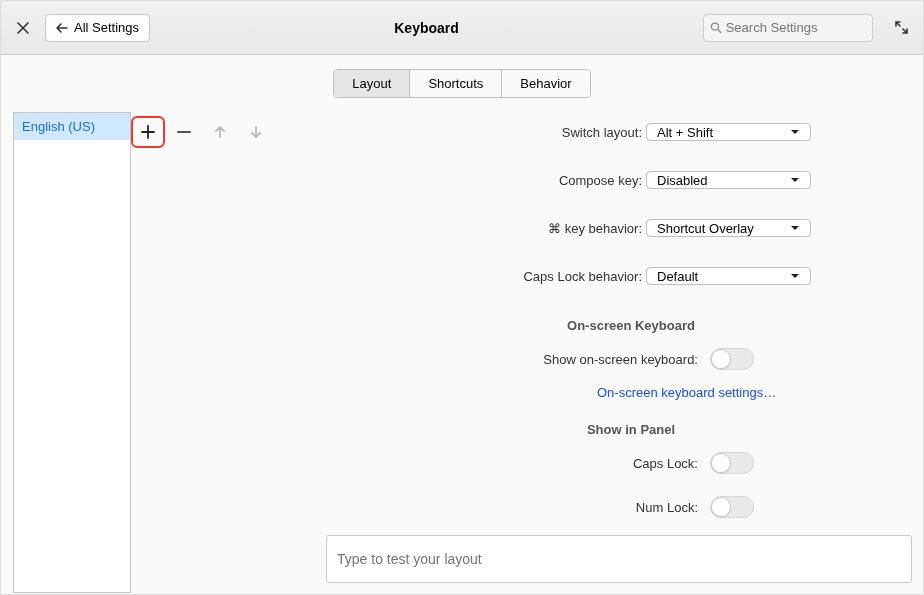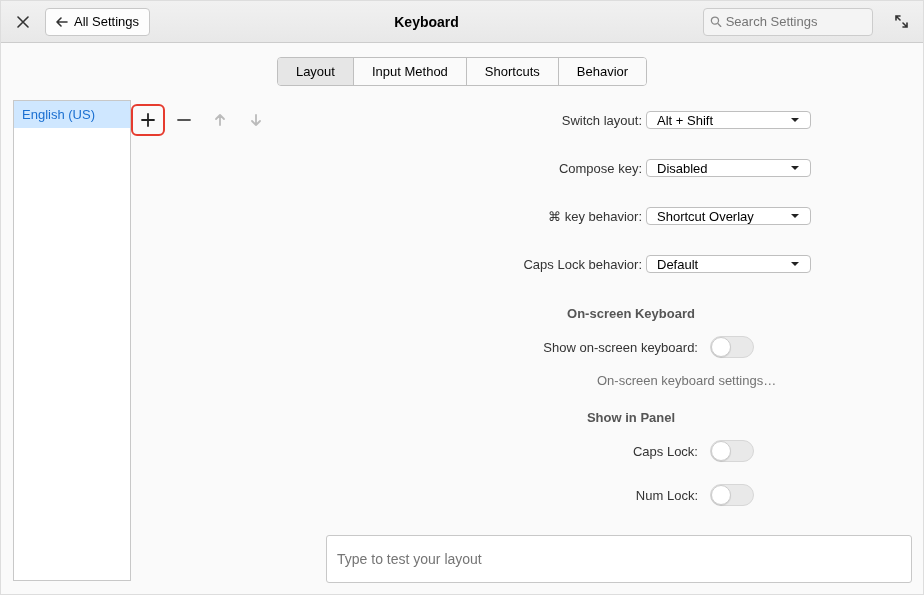--- a/index.html
+++ b/index.html
@@ -1,18 +1,18 @@
 <!DOCTYPE html>
 <html><head>
 <meta charset="utf-8">
 <style>
 * { box-sizing: border-box; margin: 0; padding: 0; font-family: -apple-system, "Helvetica Neue", Arial, sans-serif; }
 body { width: 924px; height: 595px; background: #fafafa; border: 1px solid #ddd; overflow: hidden; }
 
-.titlebar { display: flex; align-items: center; height: 42px; padding: 0 8px; background: linear-gradient(#f1f1f1,#e8e8e8); border-bottom: 1px solid #ccc; gap: 8px; }
+.titlebar { display: flex; align-items: center; height: 54px; padding: 0 8px; background: linear-gradient(#f1f1f1,#e8e8e8); border-bottom: 1px solid #ccc; gap: 8px; }
 .titlebar .close-btn { width: 28px; height: 26px; border-radius: 4px; display:flex; align-items:center; justify-content:center; cursor:pointer; }
 .titlebar .back-btn { height: 28px; padding: 0 10px; background: #fdfdfd; border:1px solid #c8c8c8; border-radius:4px; display:flex; align-items:center; gap:6px; font-size:13px; cursor:pointer; }
 .titlebar .title { flex:1; text-align:center; font-weight:600; font-size:14px; }
 .titlebar .search-wrap { width: 170px; height: 28px; position:relative; background:#f4f4f4; border:1px solid #ccc; border-radius:4px; display:flex; align-items:center; padding:0 6px; gap:4px; }
 .titlebar .search-wrap input { border:none; outline:none; background:transparent; font-size:13px; width:100%; color:#666; }
 .titlebar .max-btn { width: 28px; height:26px; display:flex; align-items:center; justify-content:center; cursor:pointer; margin-left:6px; border-radius:4px;}
 
 .tabbar { display:flex; justify-content:center; padding:14px 5px; }
 .tabgroup { display:flex; border:1px solid #bfbfbf; border-radius:4px; overflow:hidden; }
 .tab { padding: 6px 18px; font-size:13px; background:#fafafa; border-right:1px solid #bfbfbf; cursor:pointer; }
@@ -35,21 +35,21 @@
 .form-row { display:flex; align-items:center; justify-content:flex-end; gap:4px; height: 40px; }
 .form-label { font-size:13px; color:#333; text-align:right; }
 .select { width: 165px; height:18px; border:1px solid #bfbfbf; border-radius:4px; background:#fff; display:flex; align-items:center; justify-content:space-between; padding:0 10px; font-size:13px; cursor:pointer;}
 .select .caret { margin-left:6px; }
 .section-title { font-size:13px; font-weight:600; color:#555; text-align:center; margin-top:14px; margin-right:-160px;}
 .switch { width:44px; height:22px; background:#e9e9e9; border:1px solid #d7d7d7; border-radius:12px; position:relative; cursor:pointer;}
 .switch .knob { position:absolute; width:20px; height:20px; background:#fff; border:1px solid #ccc; border-radius:50%; top:0; left:0; box-shadow:0 1px 1px rgba(0,0,0,0.1);}
 .switch-row { display:flex; align-items:center; justify-content:flex-end; gap:12px; height:36px; margin-right:-160px; padding-right: 272px;}
 .switch-row .switch{margin-right:-55px;}
 .link-row { text-align:left; font-size:13px; padding-left: 0px; margin-right:-160px;}
-.link-row a { color:#737373; text-decoration:none; padding-left: 306px;}
+.link-row a { color:#1d4ed8; text-decoration:none; padding-left: 306px;}
 .test-input { position:absolute; left: 326px; right: 12px; bottom: 12px; height:48px; border:1px solid #c8c8c8; border-radius:3px; background:#fff; padding:0 10px; font-size:14px; color:#888; outline:none; }
 
 svg { display:block; }
 </style>
 </head>
 <body>
 
 <div class="titlebar">
   <div class="close-btn">
     <svg width="12" height="12" viewBox="0 0 12 12">
@@ -73,21 +73,20 @@
   <div class="max-btn">
     <svg width="13" height="13" viewBox="0 0 13 13">
         <path d="M1 5 V1 H5 M12 8 V12 H8 M1 1 L5 5 M12 12 L8 8" stroke="#333" stroke-width="1.6" fill="none" stroke-linecap="round"></path>
       </svg>
   </div>
 </div>
 
 <div class="tabbar">
   <div class="tabgroup">
     <div class="tab active">Layout</div>
-    <div class="tab">Input Method</div>
     <div class="tab">Shortcuts</div>
     <div class="tab">Behavior</div>
   </div>
 </div>
 
 <div class="content">
   <div class="left-col">
     <div class="layout-list">
       <div class="layout-item selected">English (US)</div>
     </div>

